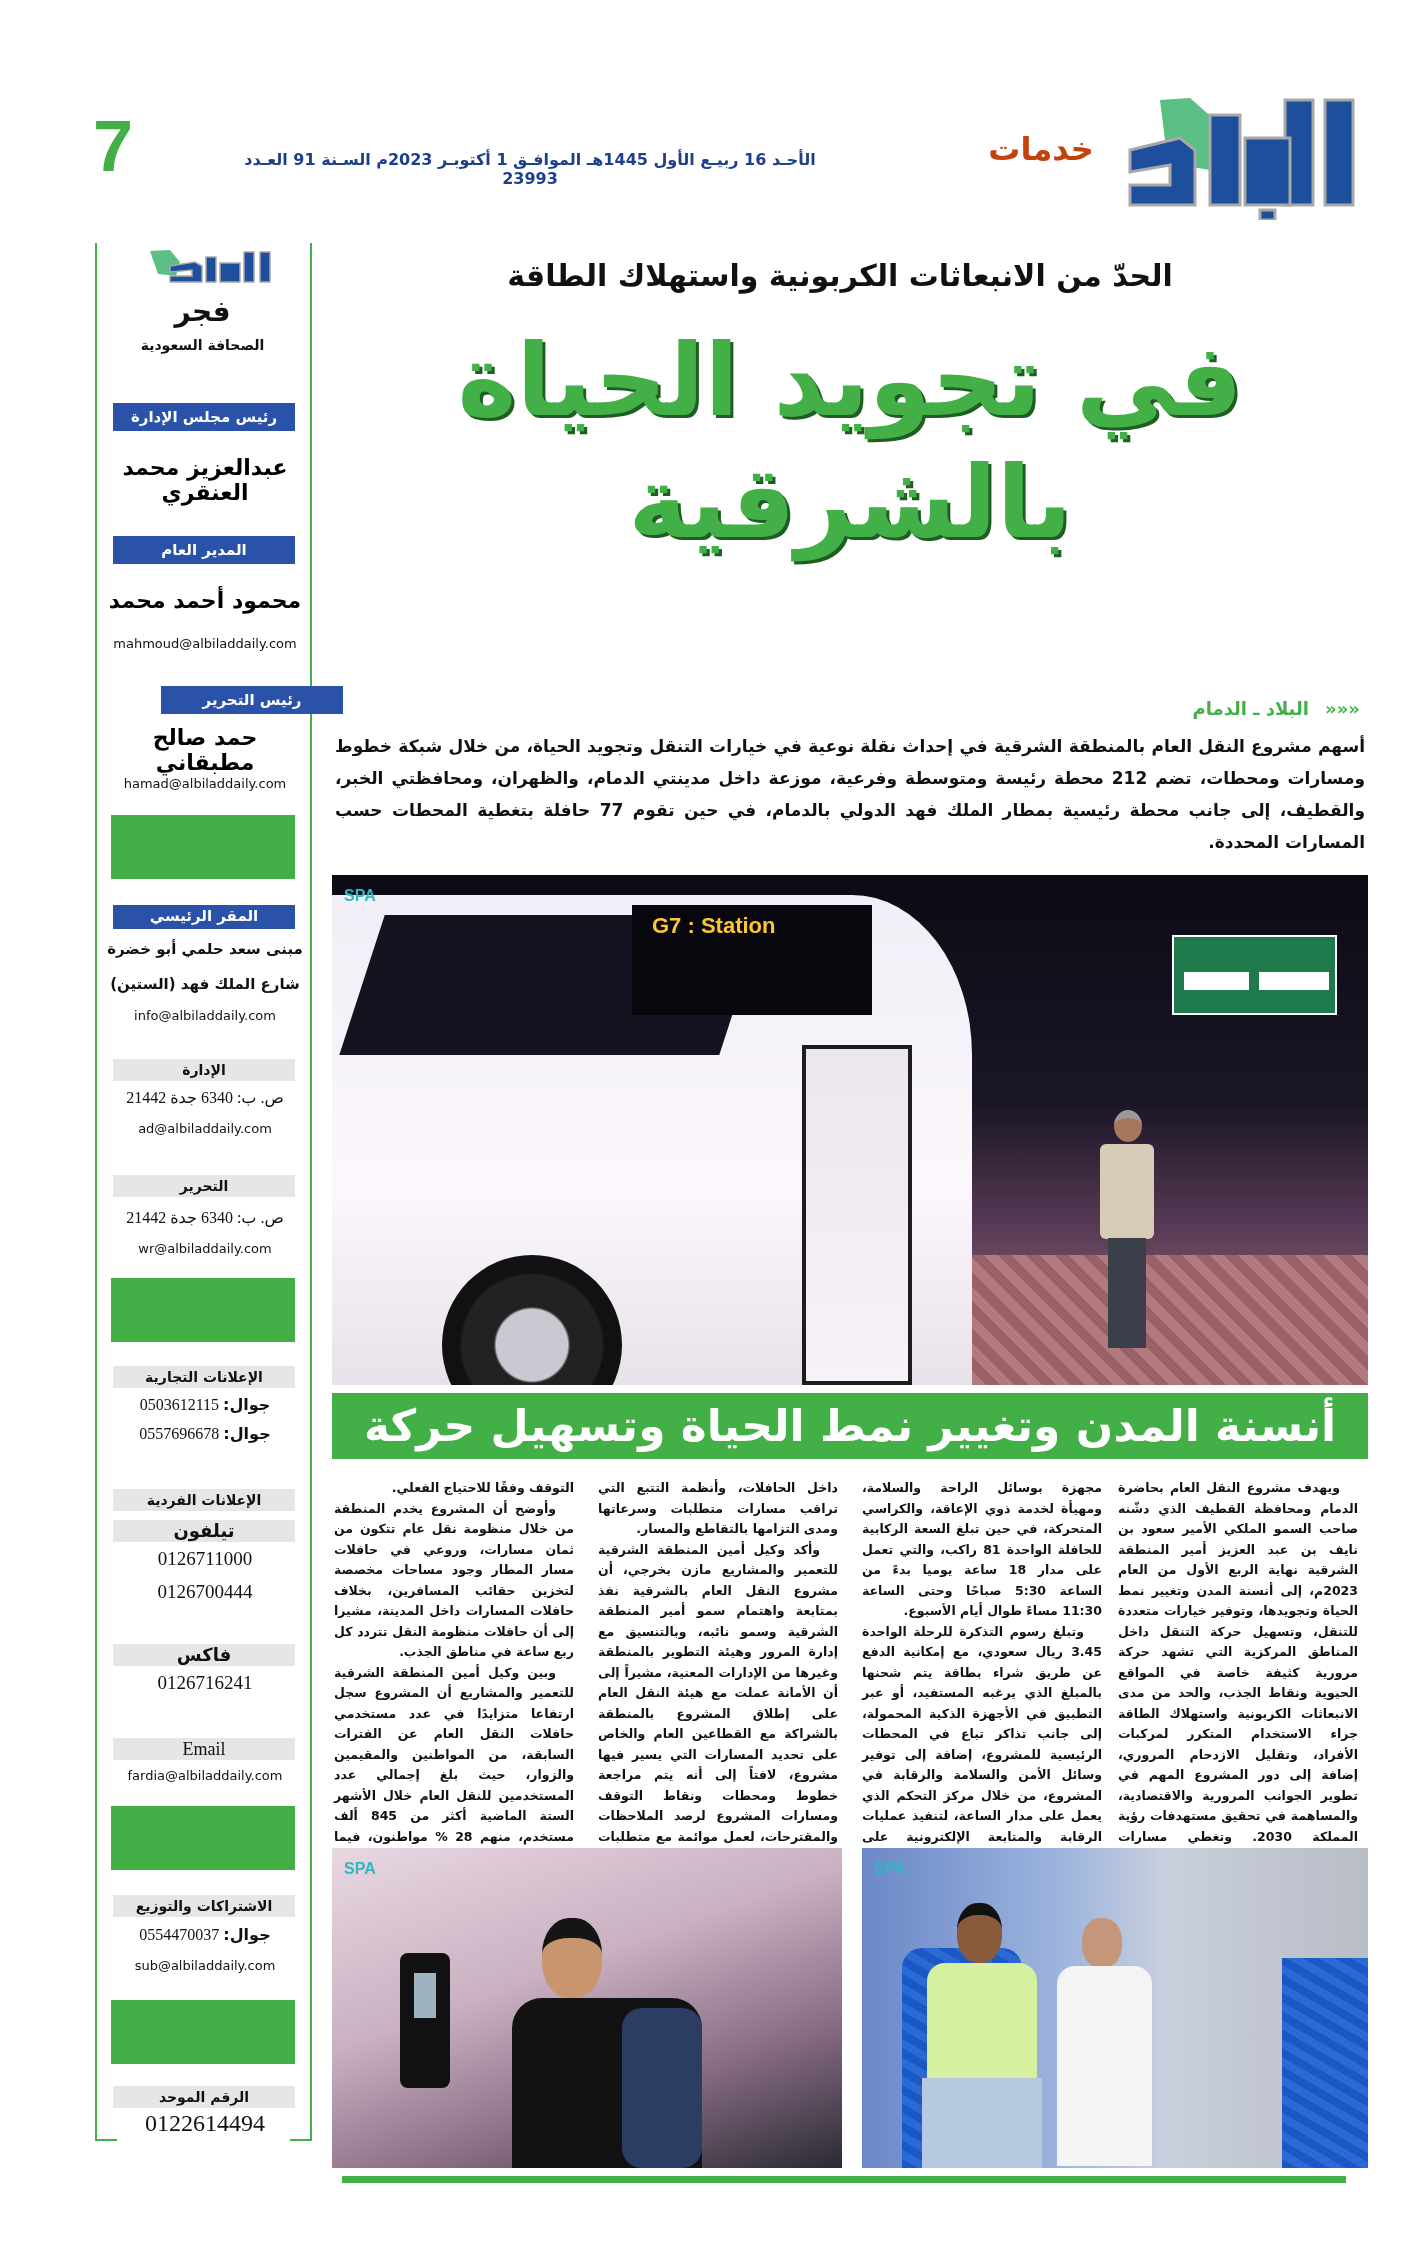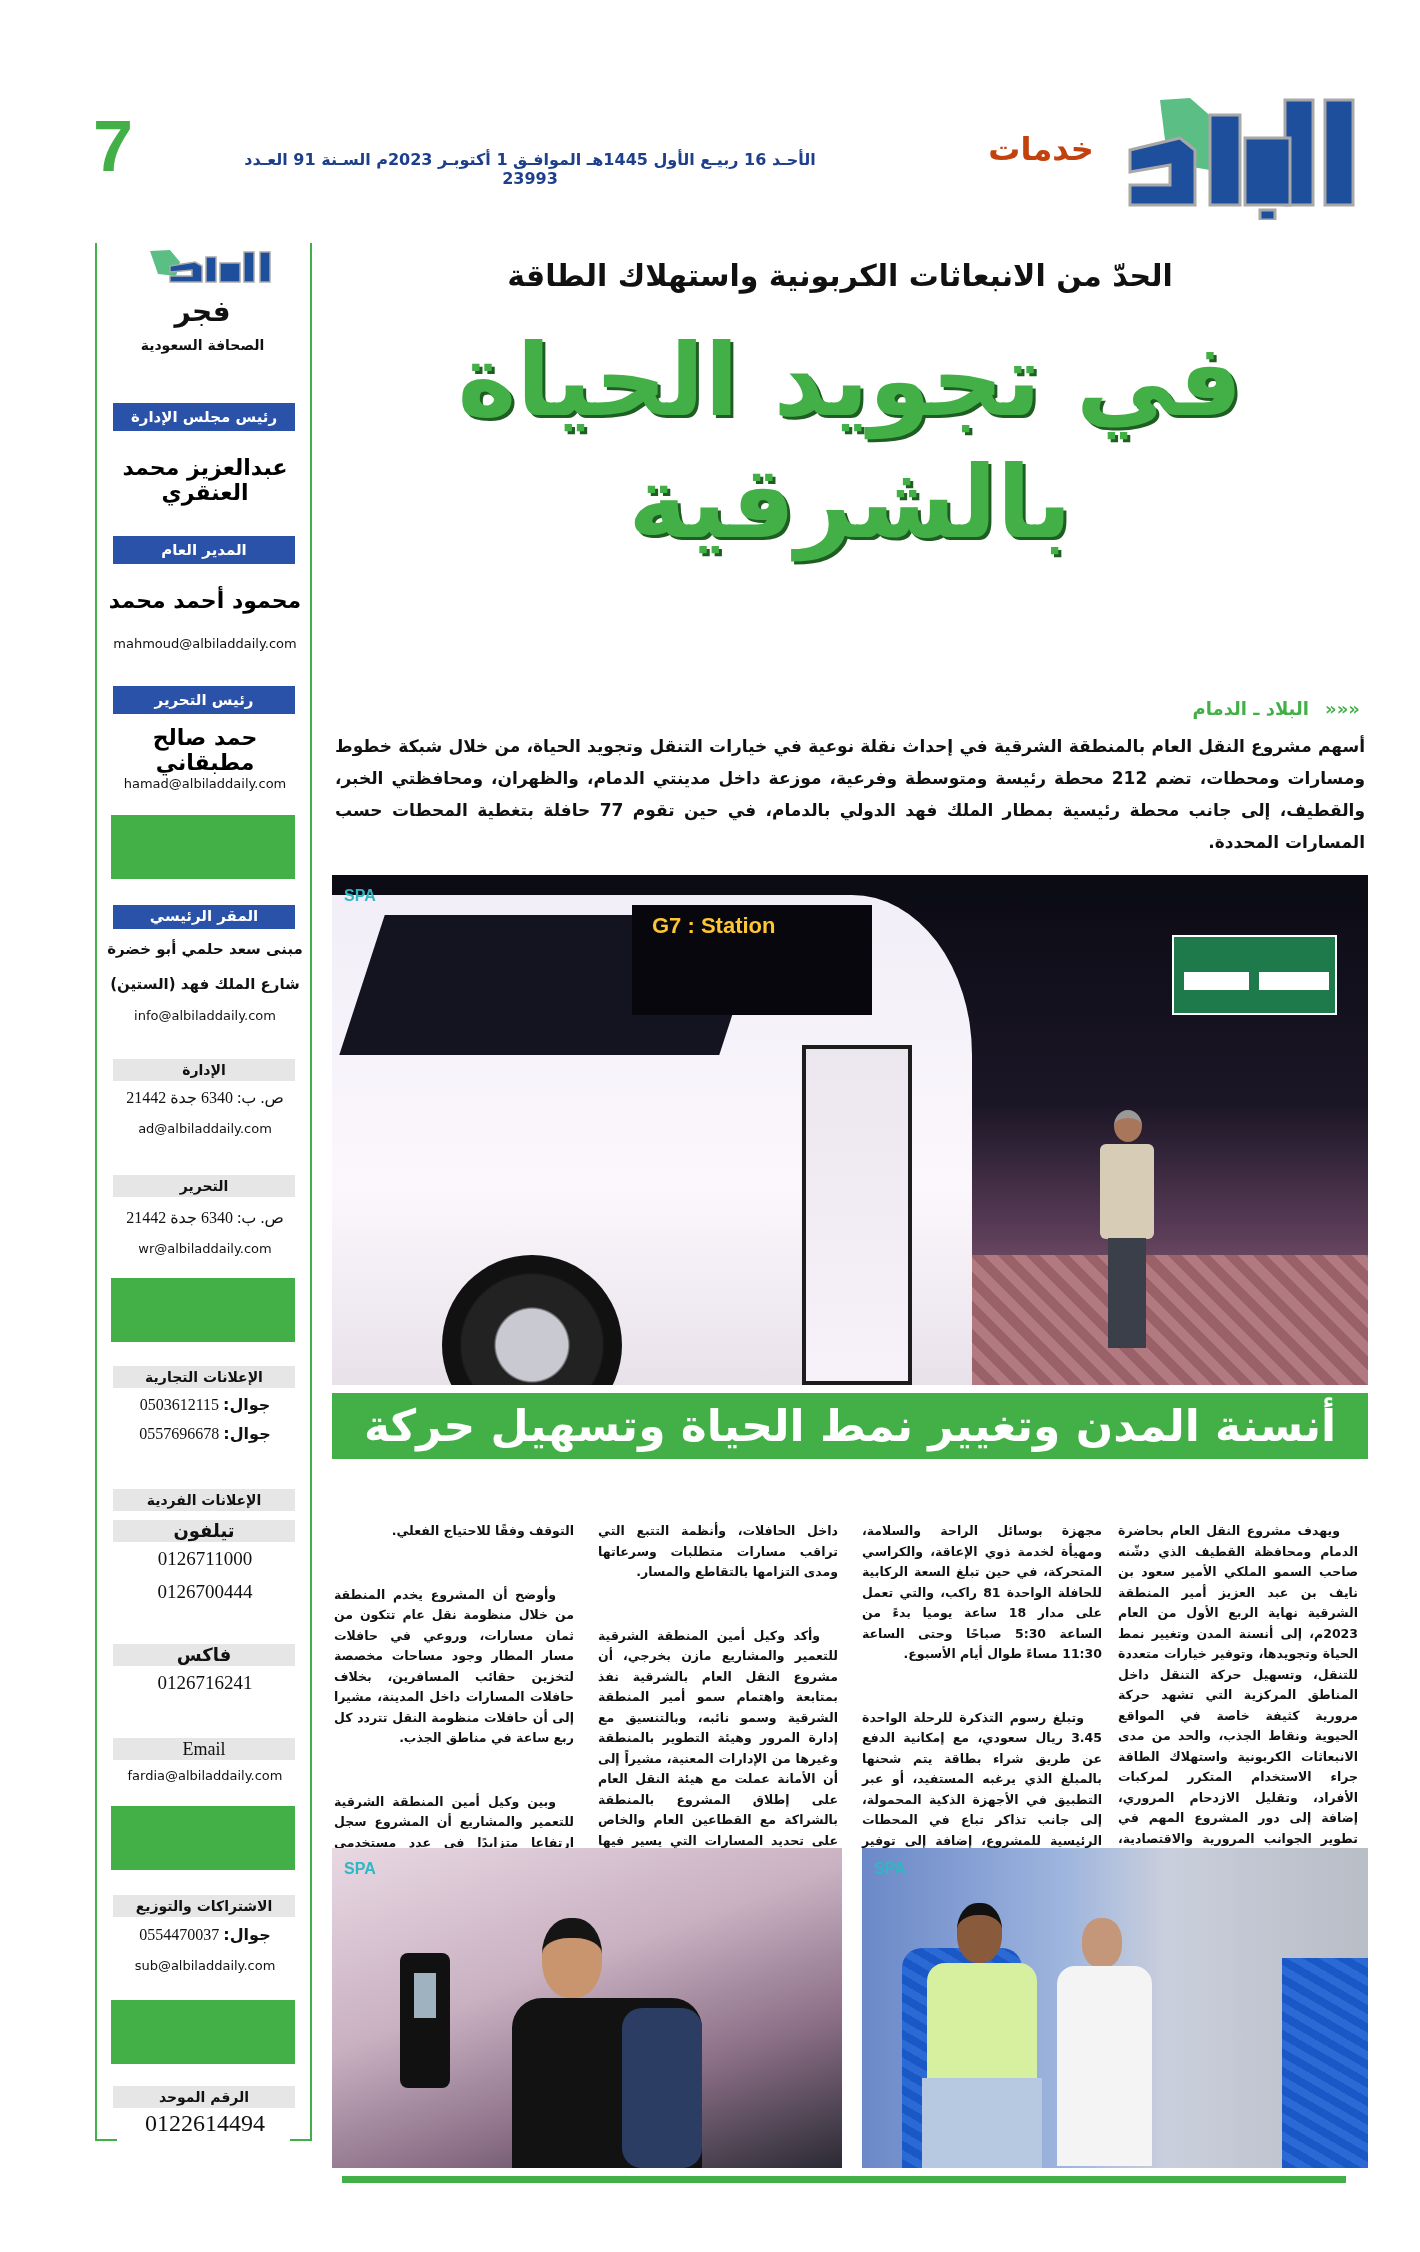--- a/index.html
+++ b/index.html
@@ -54,21 +54,21 @@
   .man .head { position: absolute; left: 22px; top: 0; width: 28px; height: 32px; background: #a8765a; border-radius: 50%; border-top: 8px solid #999; }
   .man .vest { position: absolute; left: 8px; top: 34px; width: 54px; height: 95px; background: #d7cdb7; border-radius: 6px; }
   .man .legs { position: absolute; left: 16px; top: 128px; width: 38px; height: 110px; background: #3a3f4a; }
   .pavement { position: absolute; left: 640px; top: 380px; width: 400px; height: 130px; background: repeating-linear-gradient(45deg, #b07a80 0 10px, #9a6168 10px 20px); }
   .spa { position: absolute; left: 12px; top: 14px; color: #2fb7c2; font-weight: bold; font-size: 16px; font-family: "Liberation Sans", sans-serif; direction: ltr; line-height: 14px; }
 
   .green-sub { position: absolute; left: 332px; top: 1393px; width: 1036px; height: 66px; background: #43b047; color: #fff; font-size: 44px; font-weight: bold; text-align: center; line-height: 66px; }
 
   
   .col { position: absolute; top: 1478px; width: 240px; font-size: 12.5px; line-height: 20.5px; font-weight: bold; color: #111; text-align: justify; text-align-last: right; }
-  .col p { text-indent: 18px; margin-top: 43px; }
+  .col p { text-indent: 18px; }
   .col p.cont { text-indent: 0; }
 
   .photo-left { left: 332px; top: 1848px; width: 510px; height: 320px; background: linear-gradient(160deg, #e8d8e2 0%, #c9b1c2 40%, #8a6e86 70%, #2a2a33 100%); }
   .validator { position: absolute; left: 68px; top: 105px; width: 50px; height: 135px; background: #111; border-radius: 8px; }
   .validator i { position: absolute; left: 14px; top: 20px; width: 22px; height: 45px; background: #9fb2c0; }
   .person1 { position: absolute; left: 170px; top: 70px; width: 200px; height: 250px; }
   .person1 .h { position: absolute; left: 40px; top: 0; width: 60px; height: 80px; background: #c8956f; border-radius: 45%; border-top: 20px solid #151515; }
   .person1 .b { position: absolute; left: 10px; top: 80px; width: 190px; height: 170px; background: #121212; border-radius: 30px 30px 0 0; }
   .person1 .bp { position: absolute; left: 120px; top: 90px; width: 80px; height: 160px; background: #2b3d63; border-radius: 20px; }
 
@@ -125,21 +125,21 @@
 <div class="sb-inner sb-fajr" style="position:absolute;">فجر</div>
 <div class="sb-inner sb-sub" style="position:absolute;">الصحافة السعودية</div>
 
 <div class="blue-bar" style="top:403px;">رئيس مجلس الإدارة</div>
 <div class="sb-name" style="top:455px;">عبدالعزيز محمد العنقري</div>
 
 <div class="blue-bar" style="top:536px;">المدير العام</div>
 <div class="sb-name" style="top:588px;">محمود أحمد محمد</div>
 <div class="sb-email" style="top:636px;">mahmoud@albiladdaily.com</div>
 
-<div class="blue-bar" style="top:686px;">رئيس التحرير</div>
+<div class="blue-bar" style="top:686px;margin-left:48px;">رئيس التحرير</div>
 <div class="sb-name" style="top:725px;">حمد صالح مطبقاني</div>
 <div class="sb-email" style="top:776px;">hamad@albiladdaily.com</div>
 
 <div class="green-block" style="top:815px;"></div>
 
 <div class="blue-bar" style="top:905px;height:24px;line-height:22px;">المقر الرئيسي</div>
 <div class="sb-line" style="top:940px;">مبنى سعد حلمي أبو خضرة</div>
 <div class="sb-line" style="top:975px;">شارع الملك فهد (الستين)</div>
 <div class="sb-email" style="top:1008px;">info@albiladdaily.com</div>
 

